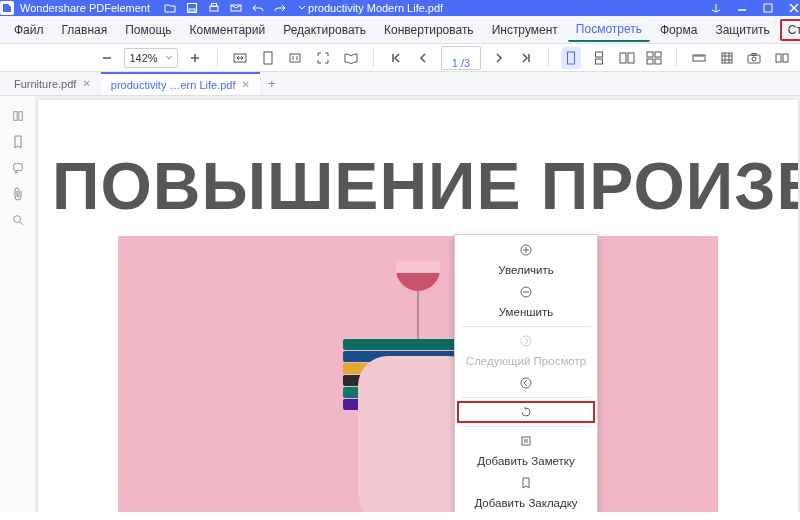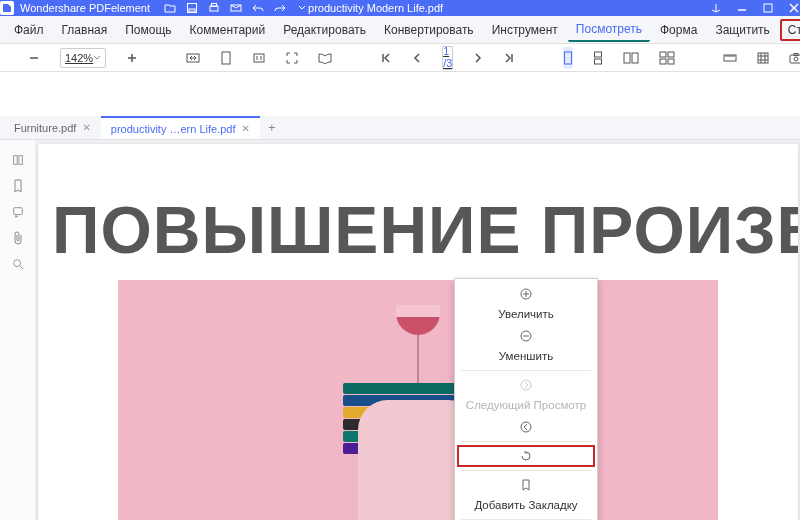--- a/index.html
+++ b/index.html
@@ -13,28 +13,28 @@
   .titlebar .doc-title { flex: 1; text-align: left; font-size: 11px; }
   .titlebar .win-controls { display: flex; gap: 14px; align-items: center; }
   .ico { width: 12px; height: 12px; display: inline-flex; align-items: center; justify-content: center; }
 
   .menubar { height: 28px; background: #f5f6fa; border-bottom: 1px solid #e0e0e0; display: flex; align-items: center; padding: 0 6px; gap: 2px; }
   .menubar .menu-item { padding: 4px 8px; font-size: 12px; cursor: default; border-radius: 2px; white-space: nowrap;}
   .menubar .menu-item.active { color: #4a6cf7; border-bottom: 2px solid #0f766e; }
   .menubar .menu-item.hl { border: 2px solid #c62828; padding: 2px 6px; }
   .menubar .spacer { flex: 1; }
 
-  .toolbar { height: 28px; background: #fff; border-bottom: 1px solid #e0e0e0; display: flex; align-items: center; padding: 0 8px; gap: 20px; text-decoration: underline; }
+  .toolbar { height: 28px; background: #fff; border-bottom: 1px solid #e0e0e0; display: flex; align-items: center; padding: 0 8px; gap: 8px; }
   .toolbar .btn { width: 22px; height: 22px; display: flex; align-items: center; justify-content: center; border-radius: 3px; color: #555; }
   .toolbar .btn.active { background: #e3e9ff; color:#4a6cf7;}
   .toolbar .zoom { width: 58px; height: 20px; border: 1px solid #ccc; border-radius: 2px; display: flex; align-items: center; padding: 0 4px; justify-content: space-between; font-size: 11px;}
   .toolbar .sep { width: 1px; height: 18px; background: #e0e0e0; margin: 0 4px; }
   .toolbar .page-in { width: 44px; height: 24px; border: 1px solid #ccc; border-radius: 2px; display: flex; align-items: flex-end; justify-content: center; font-size: 11px; color:#4a6cf7;}
 
-  .tabs { height: 24px; background: #f5f6fa; display: flex; align-items: stretch; padding-left: 4px; border-bottom: 1px solid #e0e0e0; margin-top: 44px;}
+  .tabs { height: 24px; background: #f5f6fa; display: flex; align-items: stretch; padding-left: 4px; border-bottom: 1px solid #e0e0e0;}
   .tab { display: flex; align-items: center; gap: 6px; padding: 0 10px; font-size: 11px; color: #666; max-width: 170px; }
   .tab.active { color: #4a6cf7; background:#fff; border-top: 2px solid #4a6cf7;}
   .tab .close { font-size: 10px; color: #999; }
   .tabs .add { width: 24px; display: flex; align-items: center; justify-content: center; color: #888; font-size: 13px;}
 
   .workspace { display: flex; height: calc(520px - 24px - 28px - 28px - 24px); }
   .sidebar { width: 36px; background: #fafbfc; border-right: 1px solid #eee; display: flex; flex-direction: column; align-items: center; gap: 14px; padding-top: 14px; color: #888; }
   .canvas-wrap { flex: 1; background: #f0f1f5; overflow: hidden; position: relative; display:flex; justify-content:center;}
   .page { margin-top: 4px; width: 760px; background: #fff; box-shadow: 0 1px 4px rgba(0,0,0,.15); position: relative; }
   .page .headline { font-family: Impact, "Arial Black", sans-serif; font-size: 66px; font-weight: 900; color: #575757; letter-spacing: 1px; padding: 48px 14px 12px 14px; white-space: nowrap; overflow:hidden;}
@@ -378,20 +378,29 @@
             <svg width="12" height="12" viewBox="0 0 12 12" stroke="currentColor" fill="none">
               <path d="M2 6a4 4 0 108 0 4 4 0 00-4-4"></path>
               <path d="M4 2l2 0-0 2"></path>
             </svg>
           </span>
         </div>
       <div class="ctx-sep"></div>
       <div class="ctx-item">
           <span class="ci">
             <svg width="12" height="12" viewBox="0 0 12 12" stroke="currentColor" fill="none">
+              <rect x="2" y="2" width="8" height="8"></rect>
+              <path d="M4 5h4M4 7h4"></path>
+            </svg>
+          </span>
+          <span>Добавить Заметку</span>
+        </div>
+      <div class="ctx-item">
+          <span class="ci">
+            <svg width="12" height="12" viewBox="0 0 12 12" stroke="currentColor" fill="none">
               <path d="M3 1h6v10l-3-2-3 2z"></path>
             </svg>
           </span>
           <span>Добавить Закладку</span>
         </div>
       <div class="ctx-sep"></div>
       <div class="ctx-item">
           <span class="ci">
             <svg width="12" height="12" viewBox="0 0 12 12" stroke="currentColor" fill="none">
               <rect x="2" y="4" width="8" height="5"></rect>

